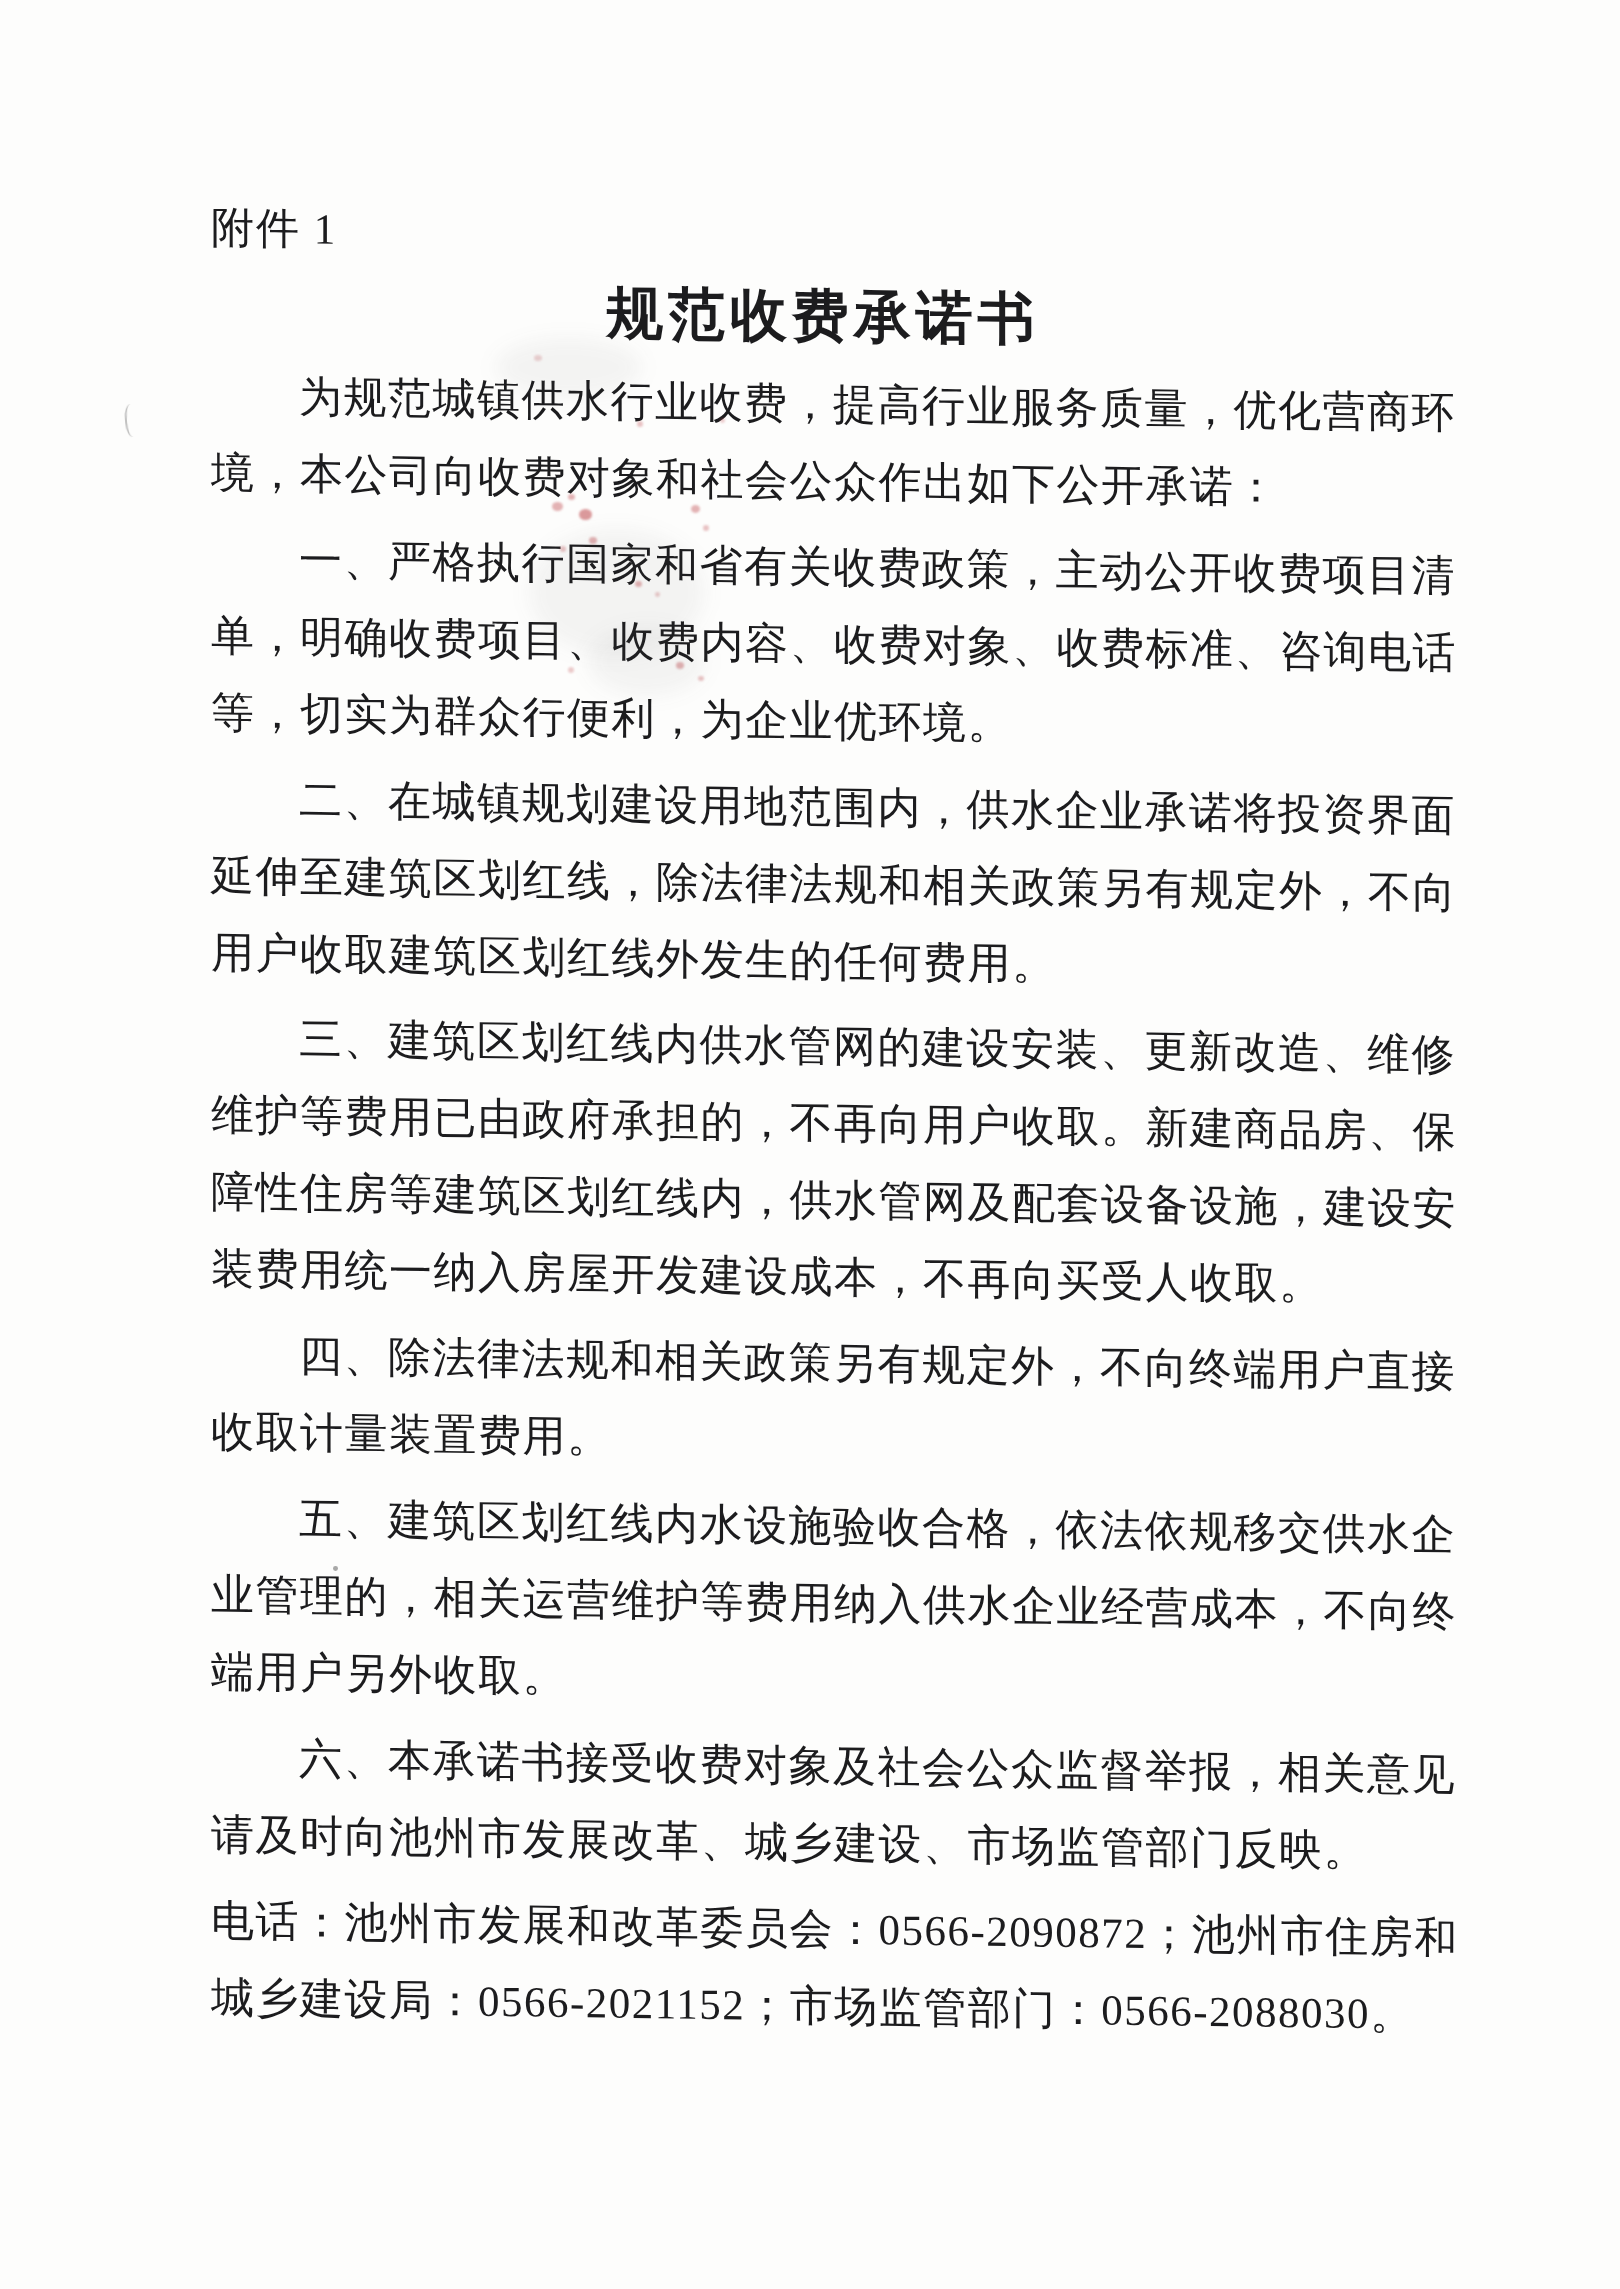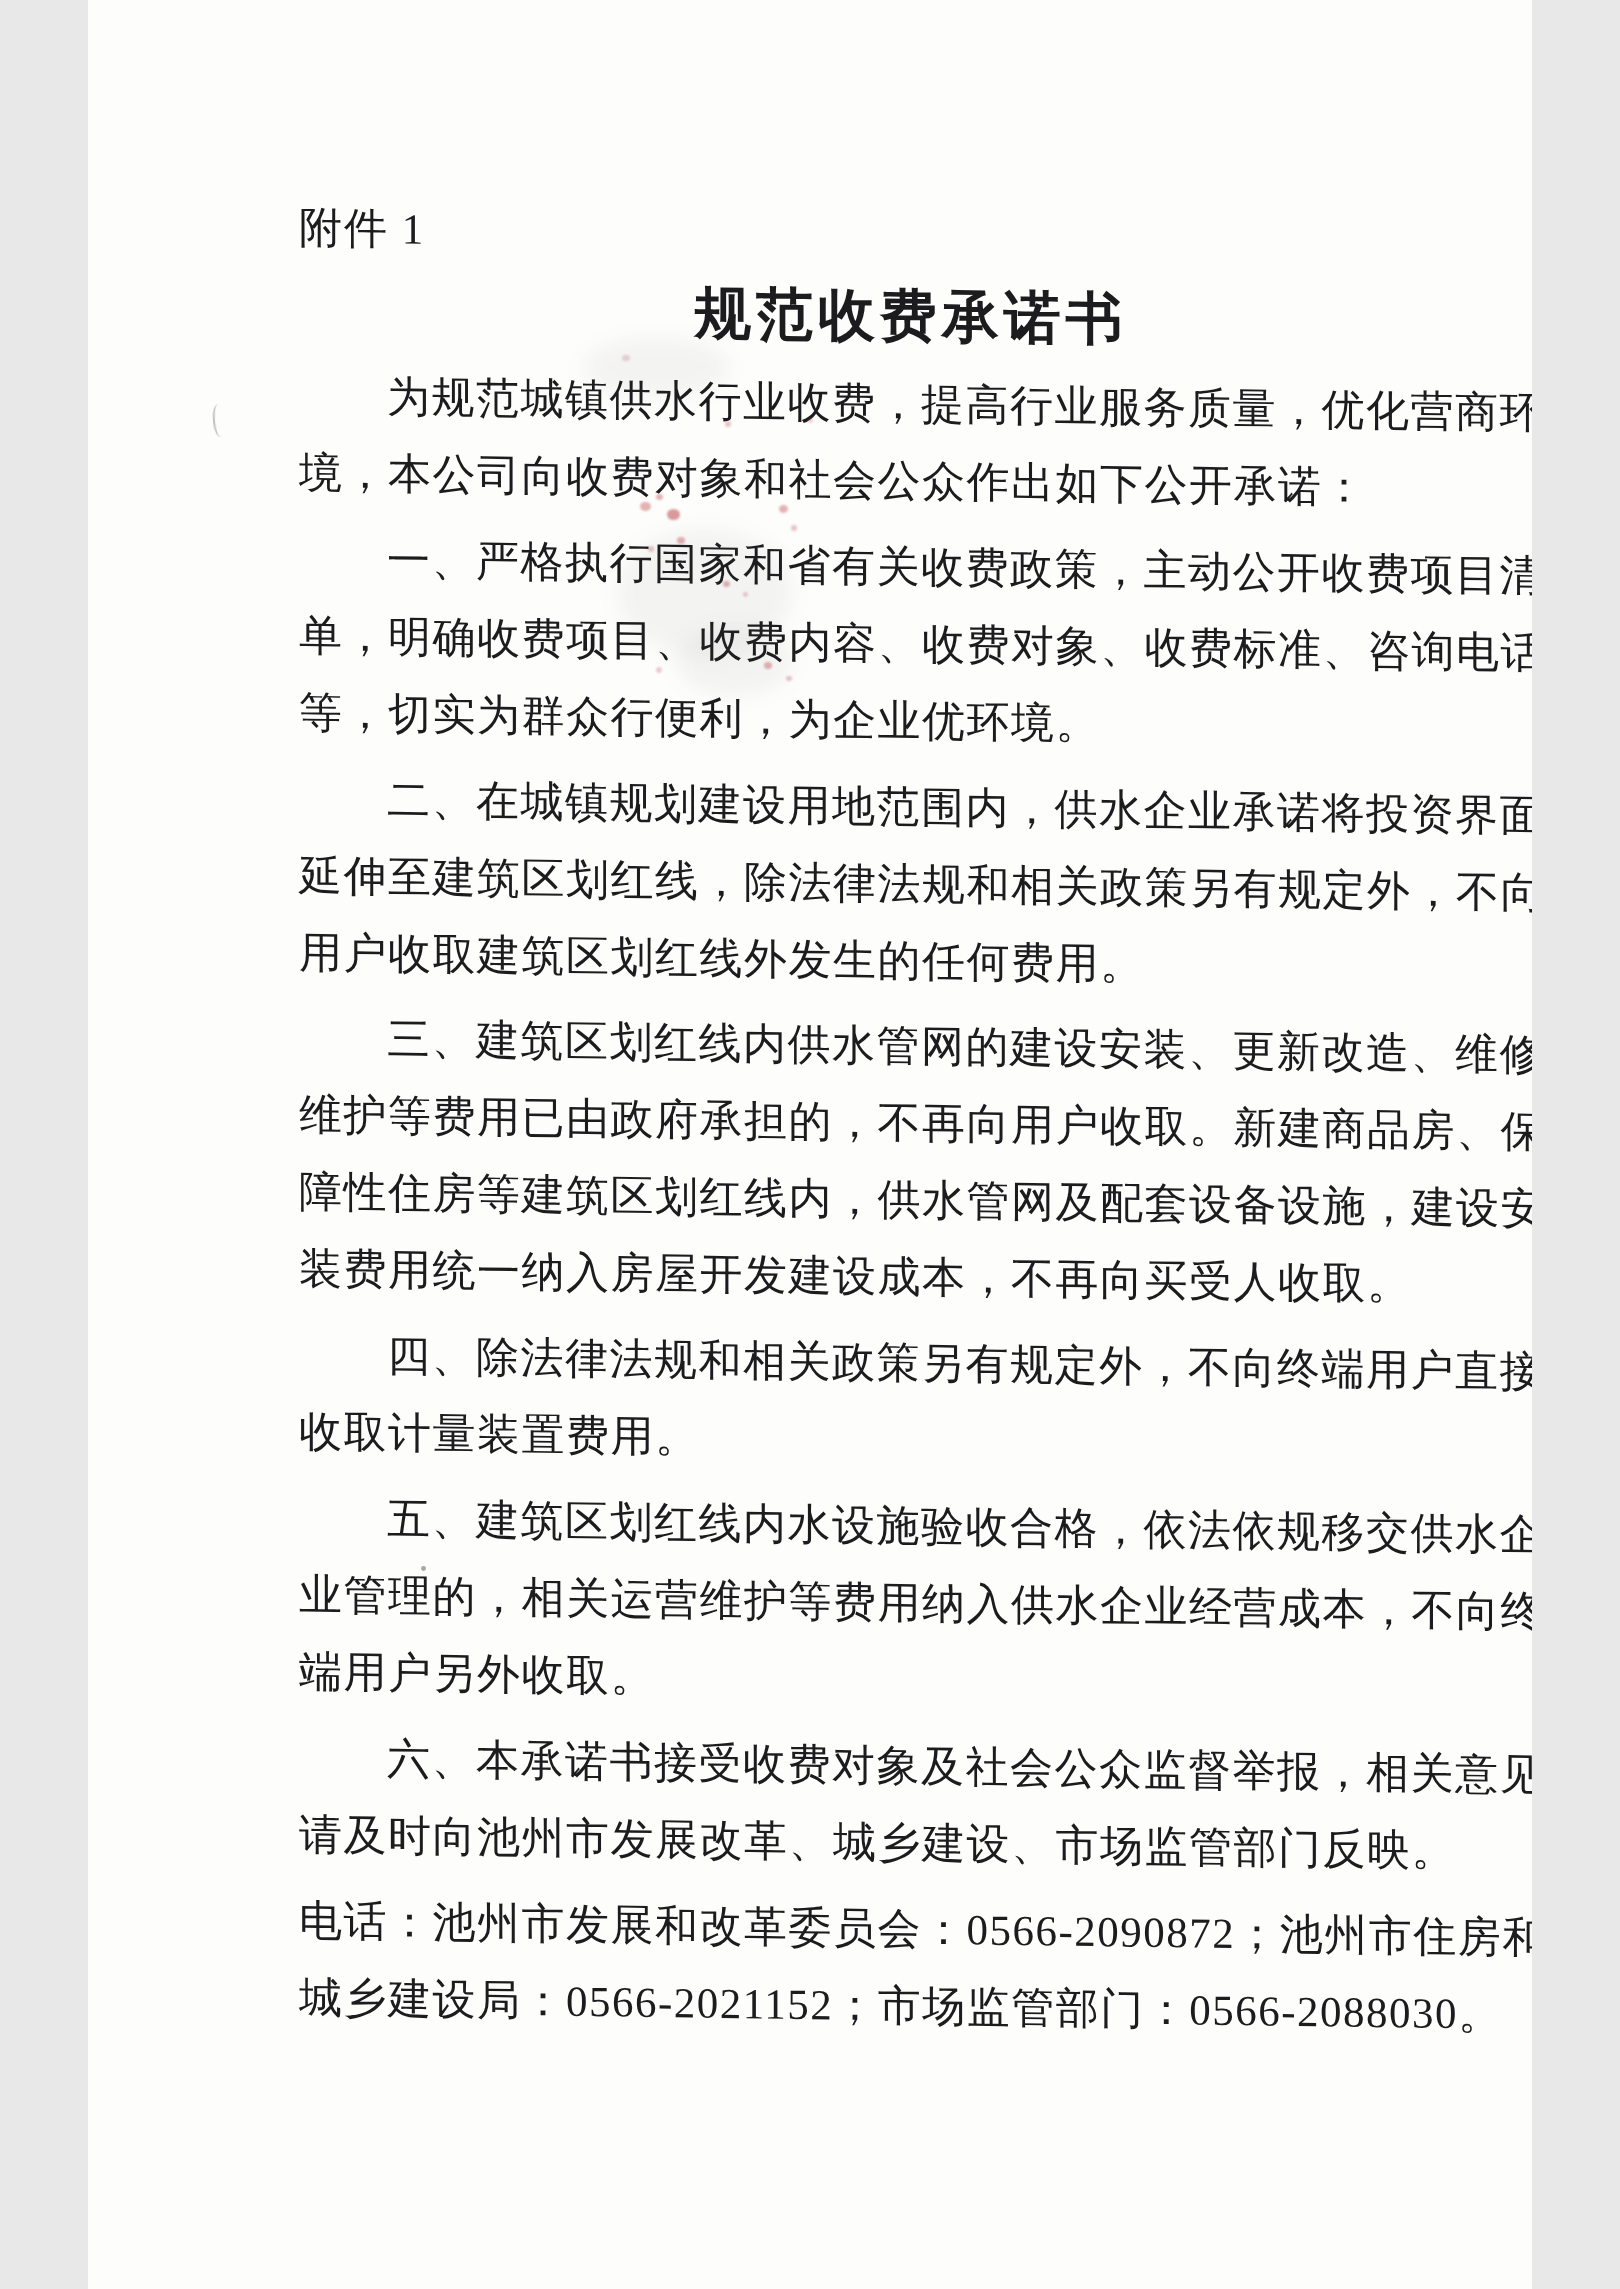--- a/index.html
+++ b/index.html
@@ -1,18 +1,18 @@
 <!DOCTYPE html>
 <html style="--stamp-color: #c4585c;"><head>
 <meta charset="utf-8">
 <style>
   html, body { margin: 0; padding: 0; background: #e8e8e8; }
   .page {
     position: relative;
-    width: 1444px;
+    width: 1620px;
     height: 2290px;
     margin: 0 auto;
     background: #fdfdfc;
     overflow: hidden;
     font-family: "Liberation Serif", "DejaVu Serif", serif;
     color: #1c1c1e;
   }
   .content {
     position: absolute;
     left: 211px;

